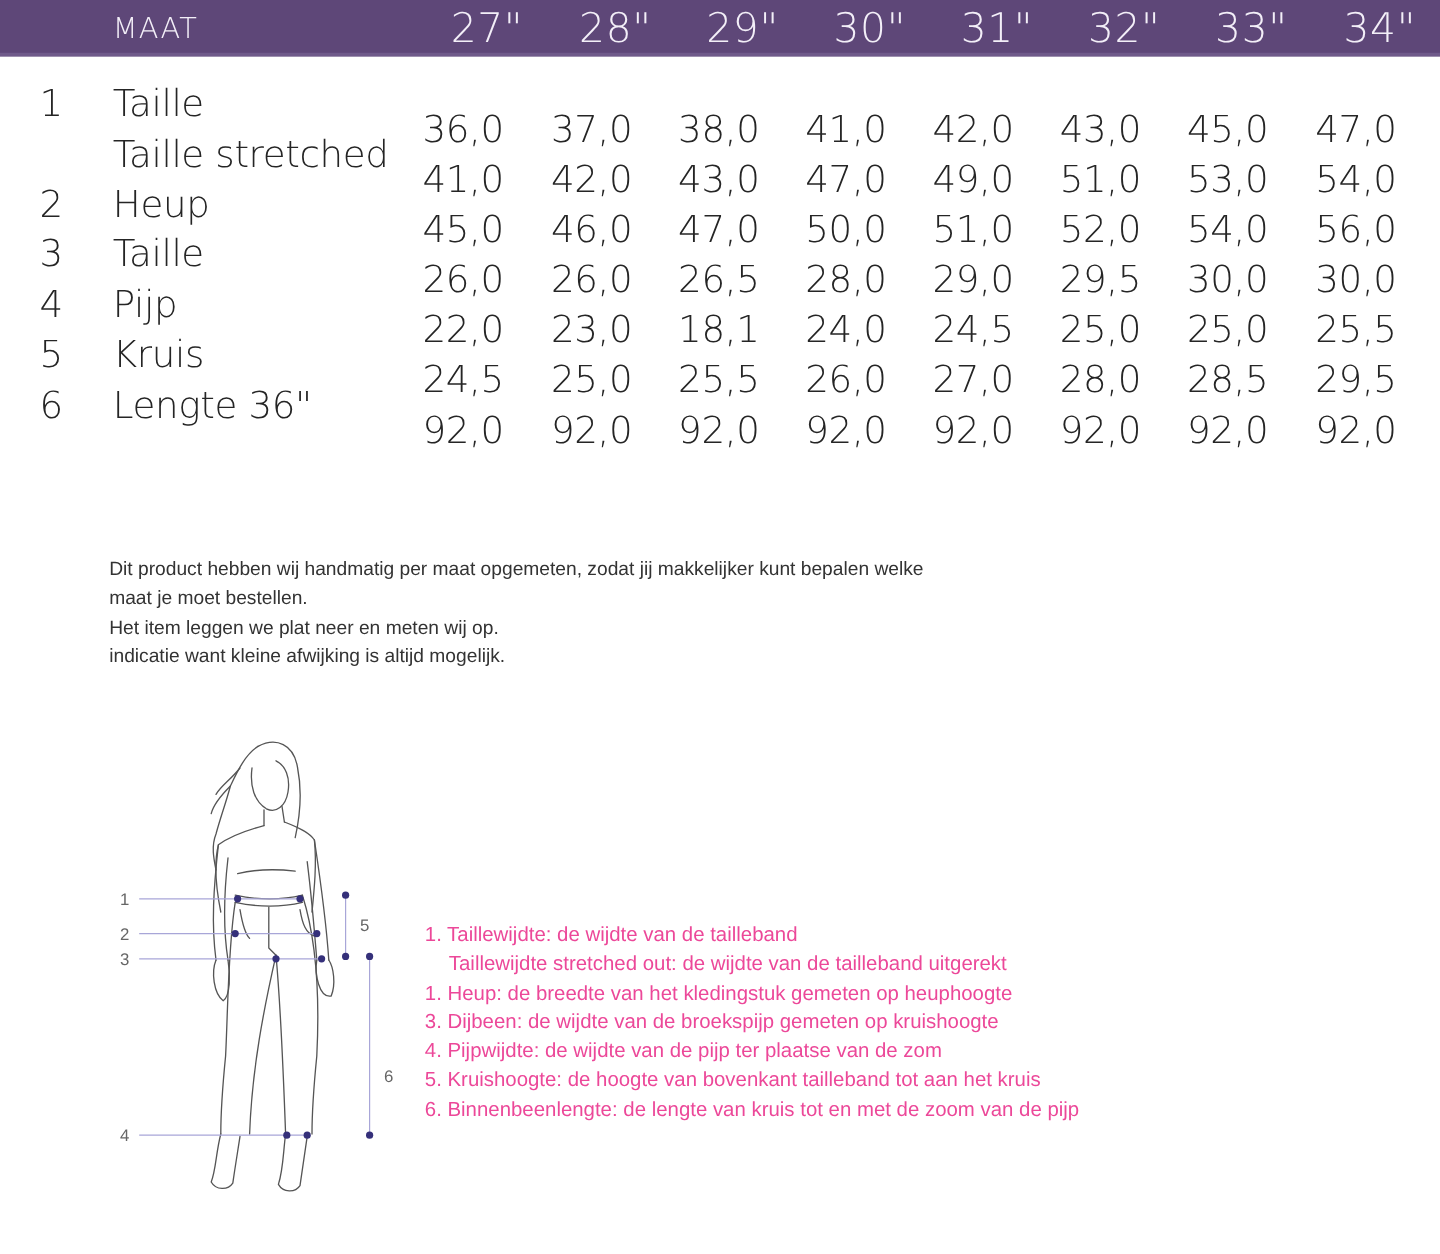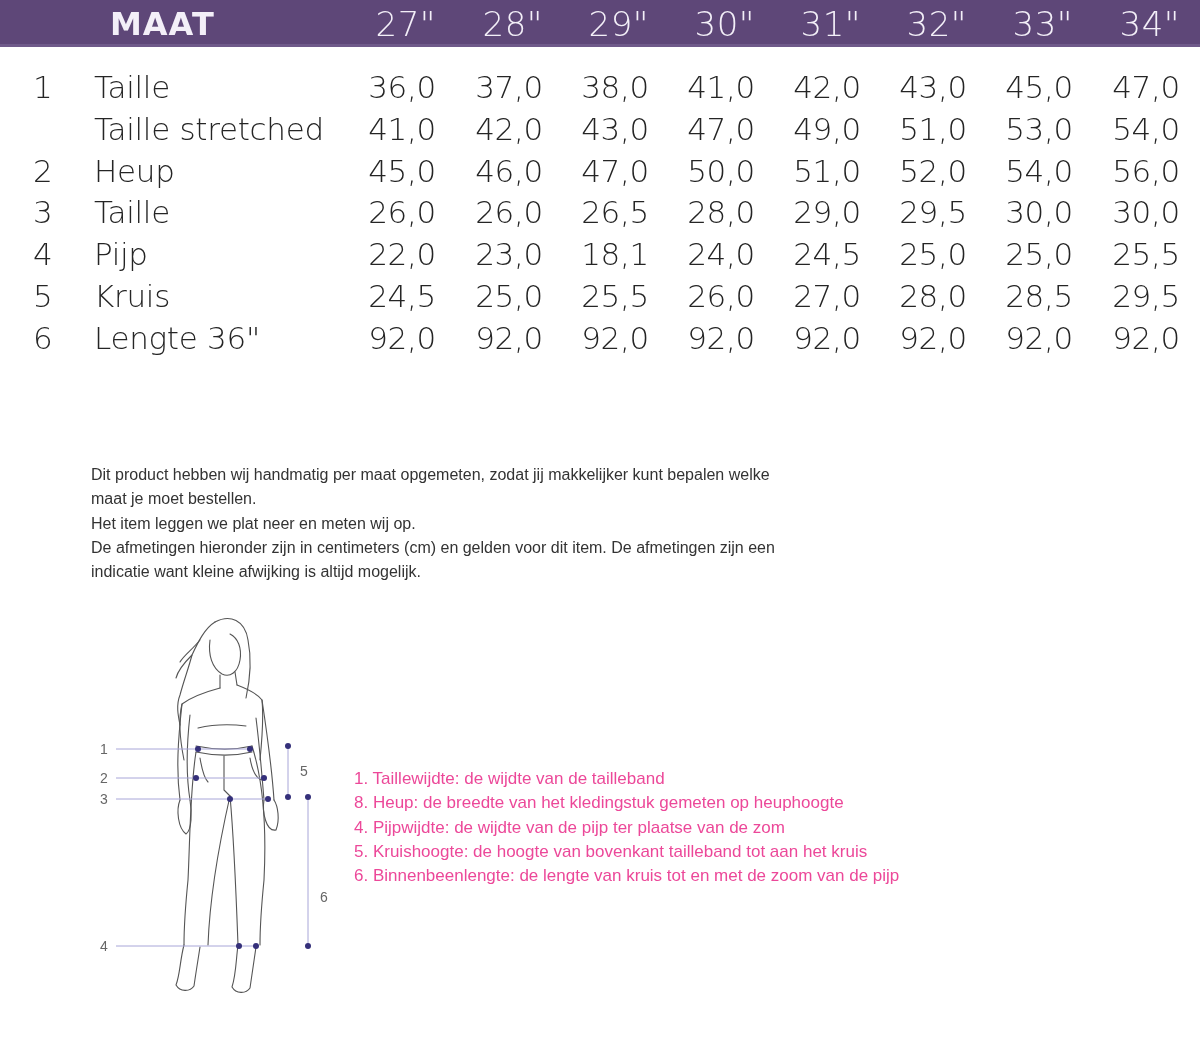--- a/index.html
+++ b/index.html
@@ -4,31 +4,31 @@
 <style>
   html, body { margin: 0; padding: 0; background: #ffffff; }
   body { width: 1200px; height: 1045px; position: relative; overflow: hidden;
          font-family: "DejaVu Sans", "Liberation Sans", sans-serif; color: #222; }
 
   .header-bar { position: absolute; left: 0; top: 0; width: 1200px; height: 44px;
                 background: #5e4778; border-bottom: 3px solid #6f5a8a; }
   .header-bar .hcell { position: absolute; top: 0; height: 44px; line-height: 48px;
                        color: #f3eff8; font-size: 34px; font-weight: 200; letter-spacing: 0.5px;
                        font-family: "DejaVu Sans", sans-serif; }
-  .header-bar .maat { left: 110px; font-size: 32px; letter-spacing: 1px; font-weight: bold; }
+  .header-bar .maat { left: 94px; font-size: 24px; letter-spacing: 1px; }
   .header-bar .size { text-align: right; width: 100px; }
 
   .rows { position: absolute; left: 0; top: 66px; width: 1200px; }
   .row { position: relative; height: 41.8px; }
   .row .num, .row .label, .row .val {
       position: absolute; top: 0; font-size: 31px; line-height: 42px; color: #252525;
       font-family: "DejaVu Sans", sans-serif; font-weight: 200; letter-spacing: -0.3px; }
   .row .num { left: 33px; }
   .row .label { left: 94px; }
-  .row .val { width: 100px; text-align: right; }
+  .row .val { width: 100px; text-align: center; margin-top: 21px; }
 
   .desc { position: absolute; left: 91px; top: 463px; width: 820px;
           font-family: "Liberation Sans", sans-serif; font-size: 16px; line-height: 24.3px; color: #333; }
   .desc p { margin: 0; }
 
   .legend { position: absolute; left: 354px; top: 767px; width: 620px;
             font-family: "Liberation Sans", sans-serif; font-size: 17px; line-height: 24.3px; color: #ec4899; }
   .legend p { margin: 0; white-space: nowrap; }
   .legend p.indent { padding-left: 20px; }
 
@@ -135,21 +135,20 @@
     <span class="val" style="left:867px">92,0</span>
     <span class="val" style="left:973px">92,0</span>
     <span class="val" style="left:1080px">92,0</span>
   </div>
 </div>
 
 <div class="desc">
   <p>Dit product hebben wij handmatig per maat opgemeten, zodat jij makkelijker kunt bepalen welke</p>
   <p>maat je moet bestellen.</p>
   <p>Het item leggen we plat neer en meten wij op.</p>
-  <p>De afmetingen hieronder zijn in centimeters (cm) en gelden voor dit item. De afmetingen zijn een</p>
   <p>indicatie want kleine afwijking is altijd mogelijk.</p>
 </div>
 
 <div class="figure">
   <svg viewBox="0 0 270 430" xmlns="http://www.w3.org/2000/svg">
     <g fill="none" stroke="#555" stroke-width="1.1" stroke-linecap="round" stroke-linejoin="round">
 
       <path d="M135 22 C150 14 165 20 168 40 C172 60 170 80 166 98"></path>
       <path d="M135 22 C125 28 118 42 112 55 C105 62 98 70 96 78"></path>
       <path d="M112 55 C108 70 104 80 100 95 C96 105 98 115 100 125"></path>
@@ -216,17 +215,19 @@
     <text class="fig-num" x="20" y="183">2</text>
     <text class="fig-num" x="20" y="204">3</text>
     <text class="fig-num" x="20" y="351">4</text>
     <text class="fig-num" x="220" y="176">5</text>
     <text class="fig-num" x="240" y="302">6</text>
   </svg>
 </div>
 
 <div class="legend">
   <p>1. Taillewijdte: de wijdte van de tailleband</p>
-  <p>8. Heup: de breedte van het kledingstuk gemeten op heuphoogte</p>
+  <p class="indent">Taillewijdte stretched out: de wijdte van de tailleband uitgerekt</p>
+  <p>1. Heup: de breedte van het kledingstuk gemeten op heuphoogte</p>
+  <p>3. Dijbeen: de wijdte van de broekspijp gemeten op kruishoogte</p>
   <p>4. Pijpwijdte: de wijdte van de pijp ter plaatse van de zom</p>
   <p>5. Kruishoogte: de hoogte van bovenkant tailleband tot aan het kruis</p>
   <p>6. Binnenbeenlengte: de lengte van kruis tot en met de zoom van de pijp</p>
 </div>
 
 </body></html>

